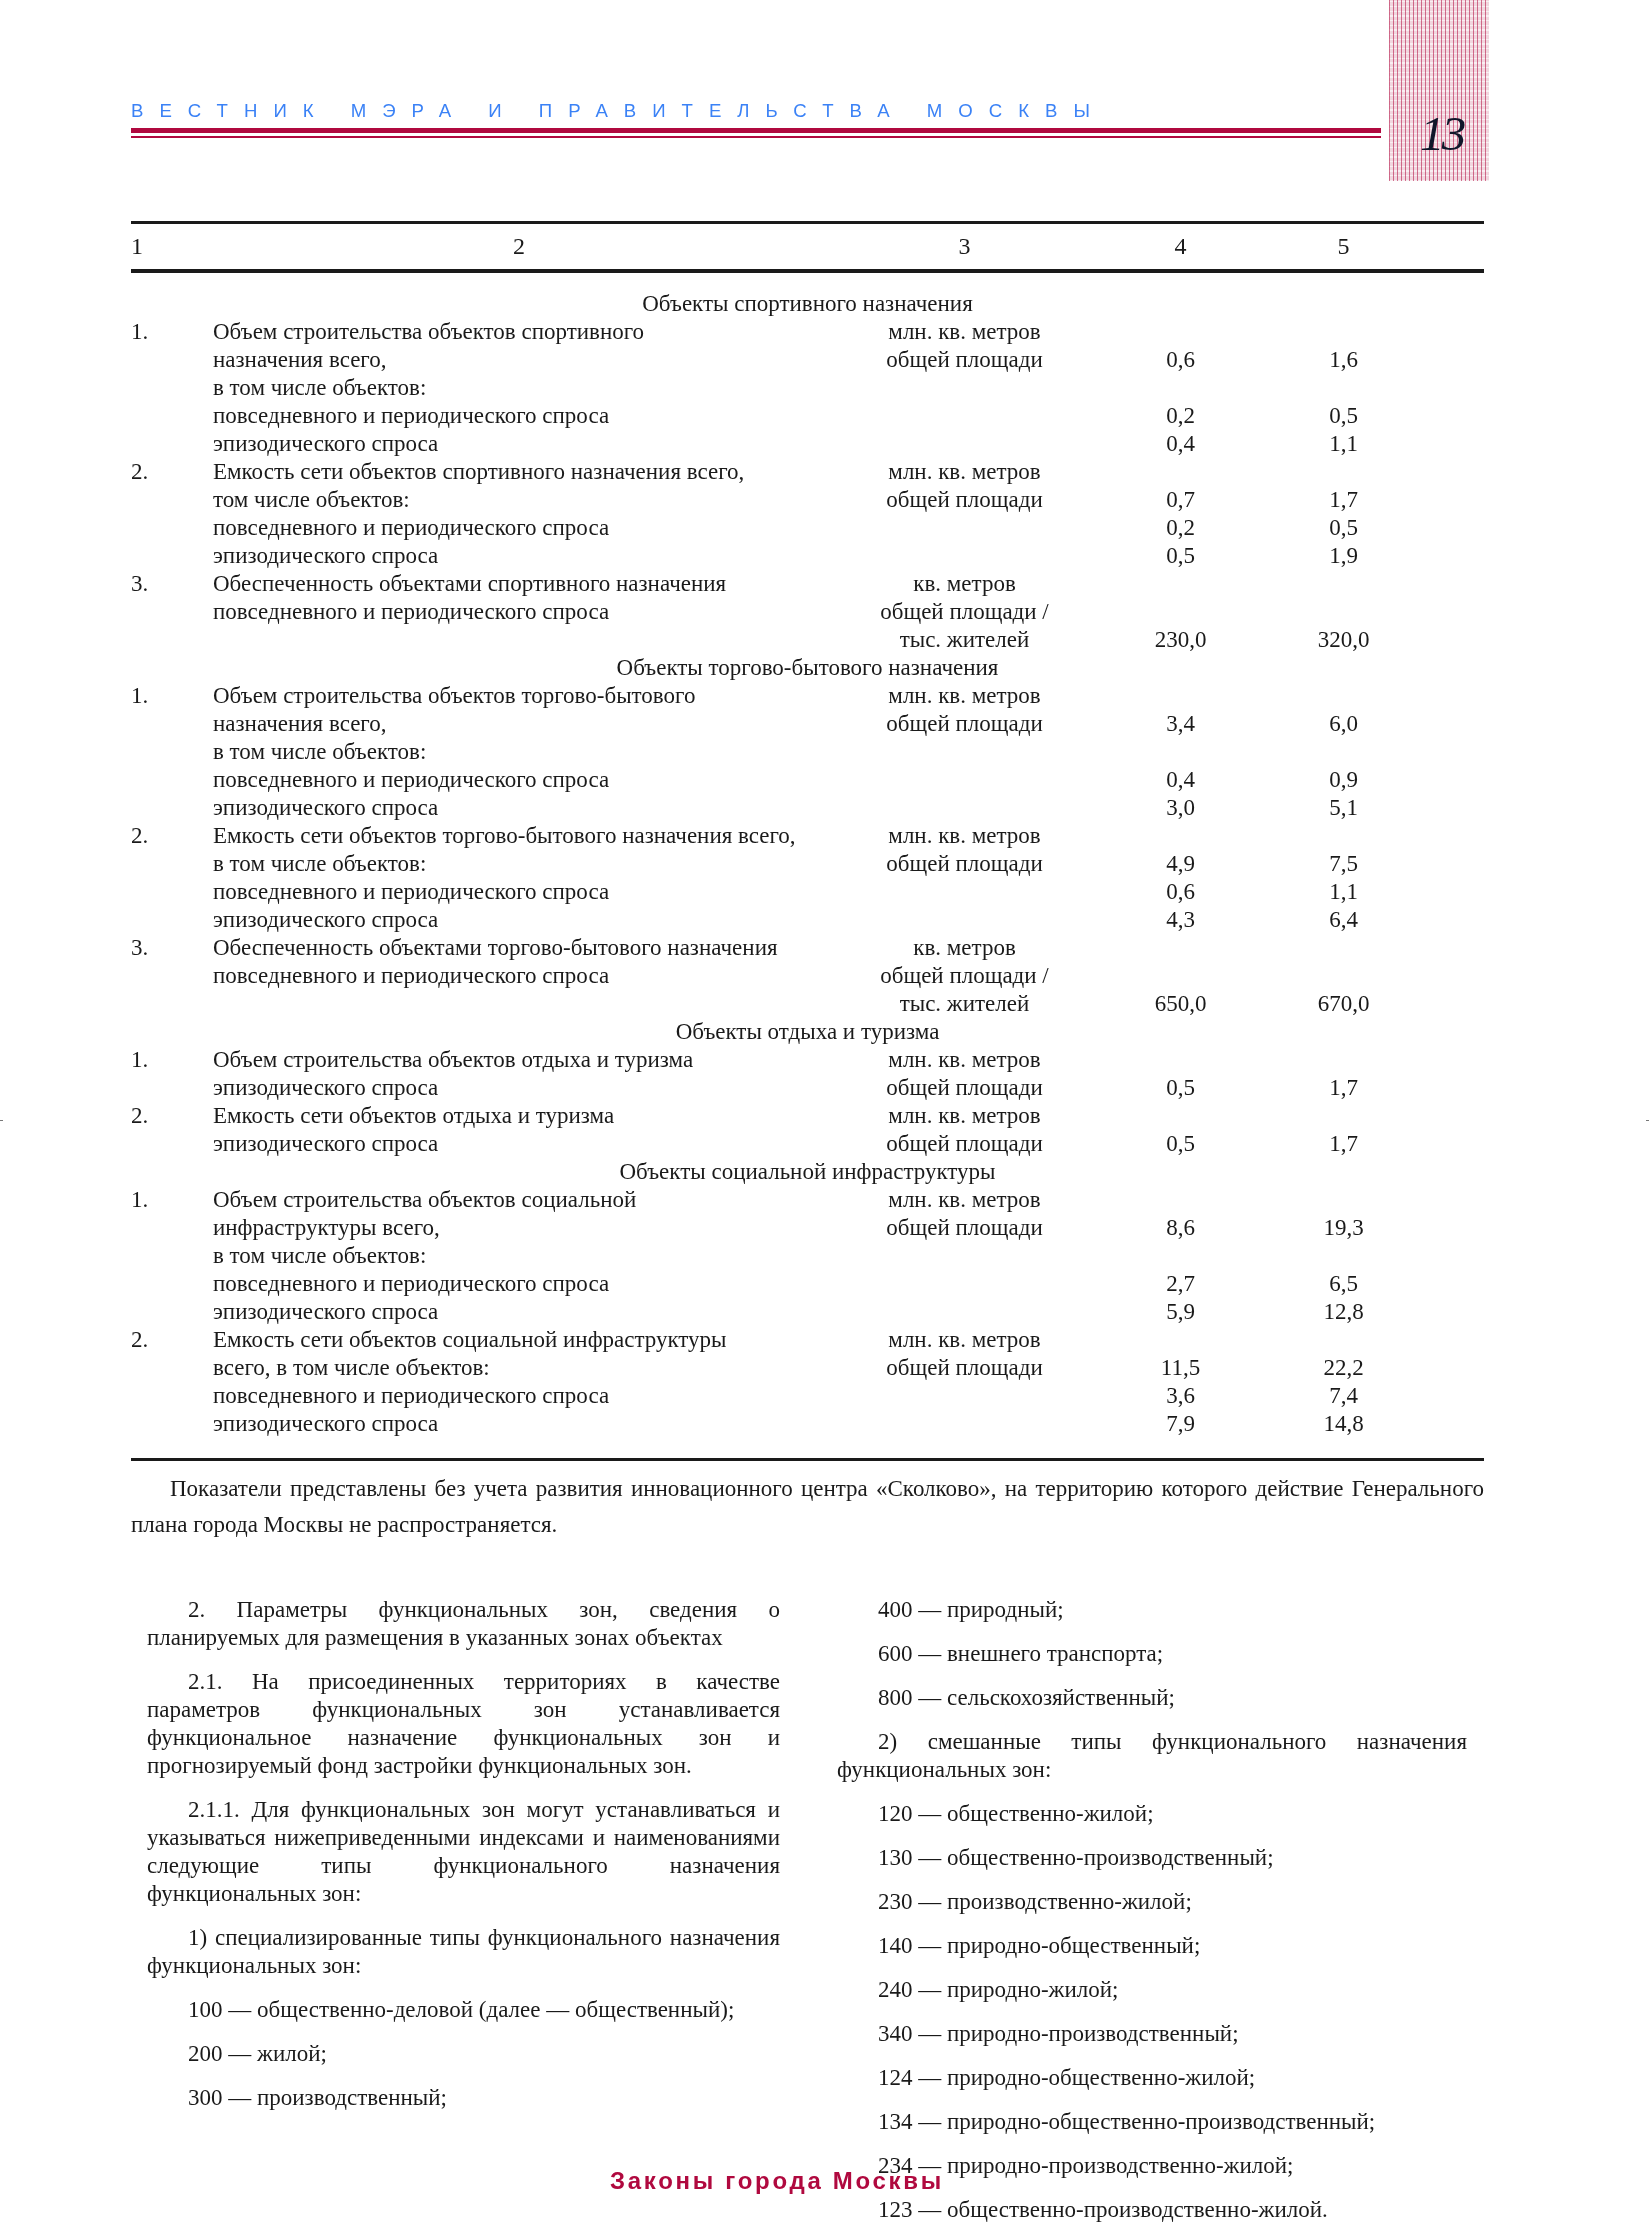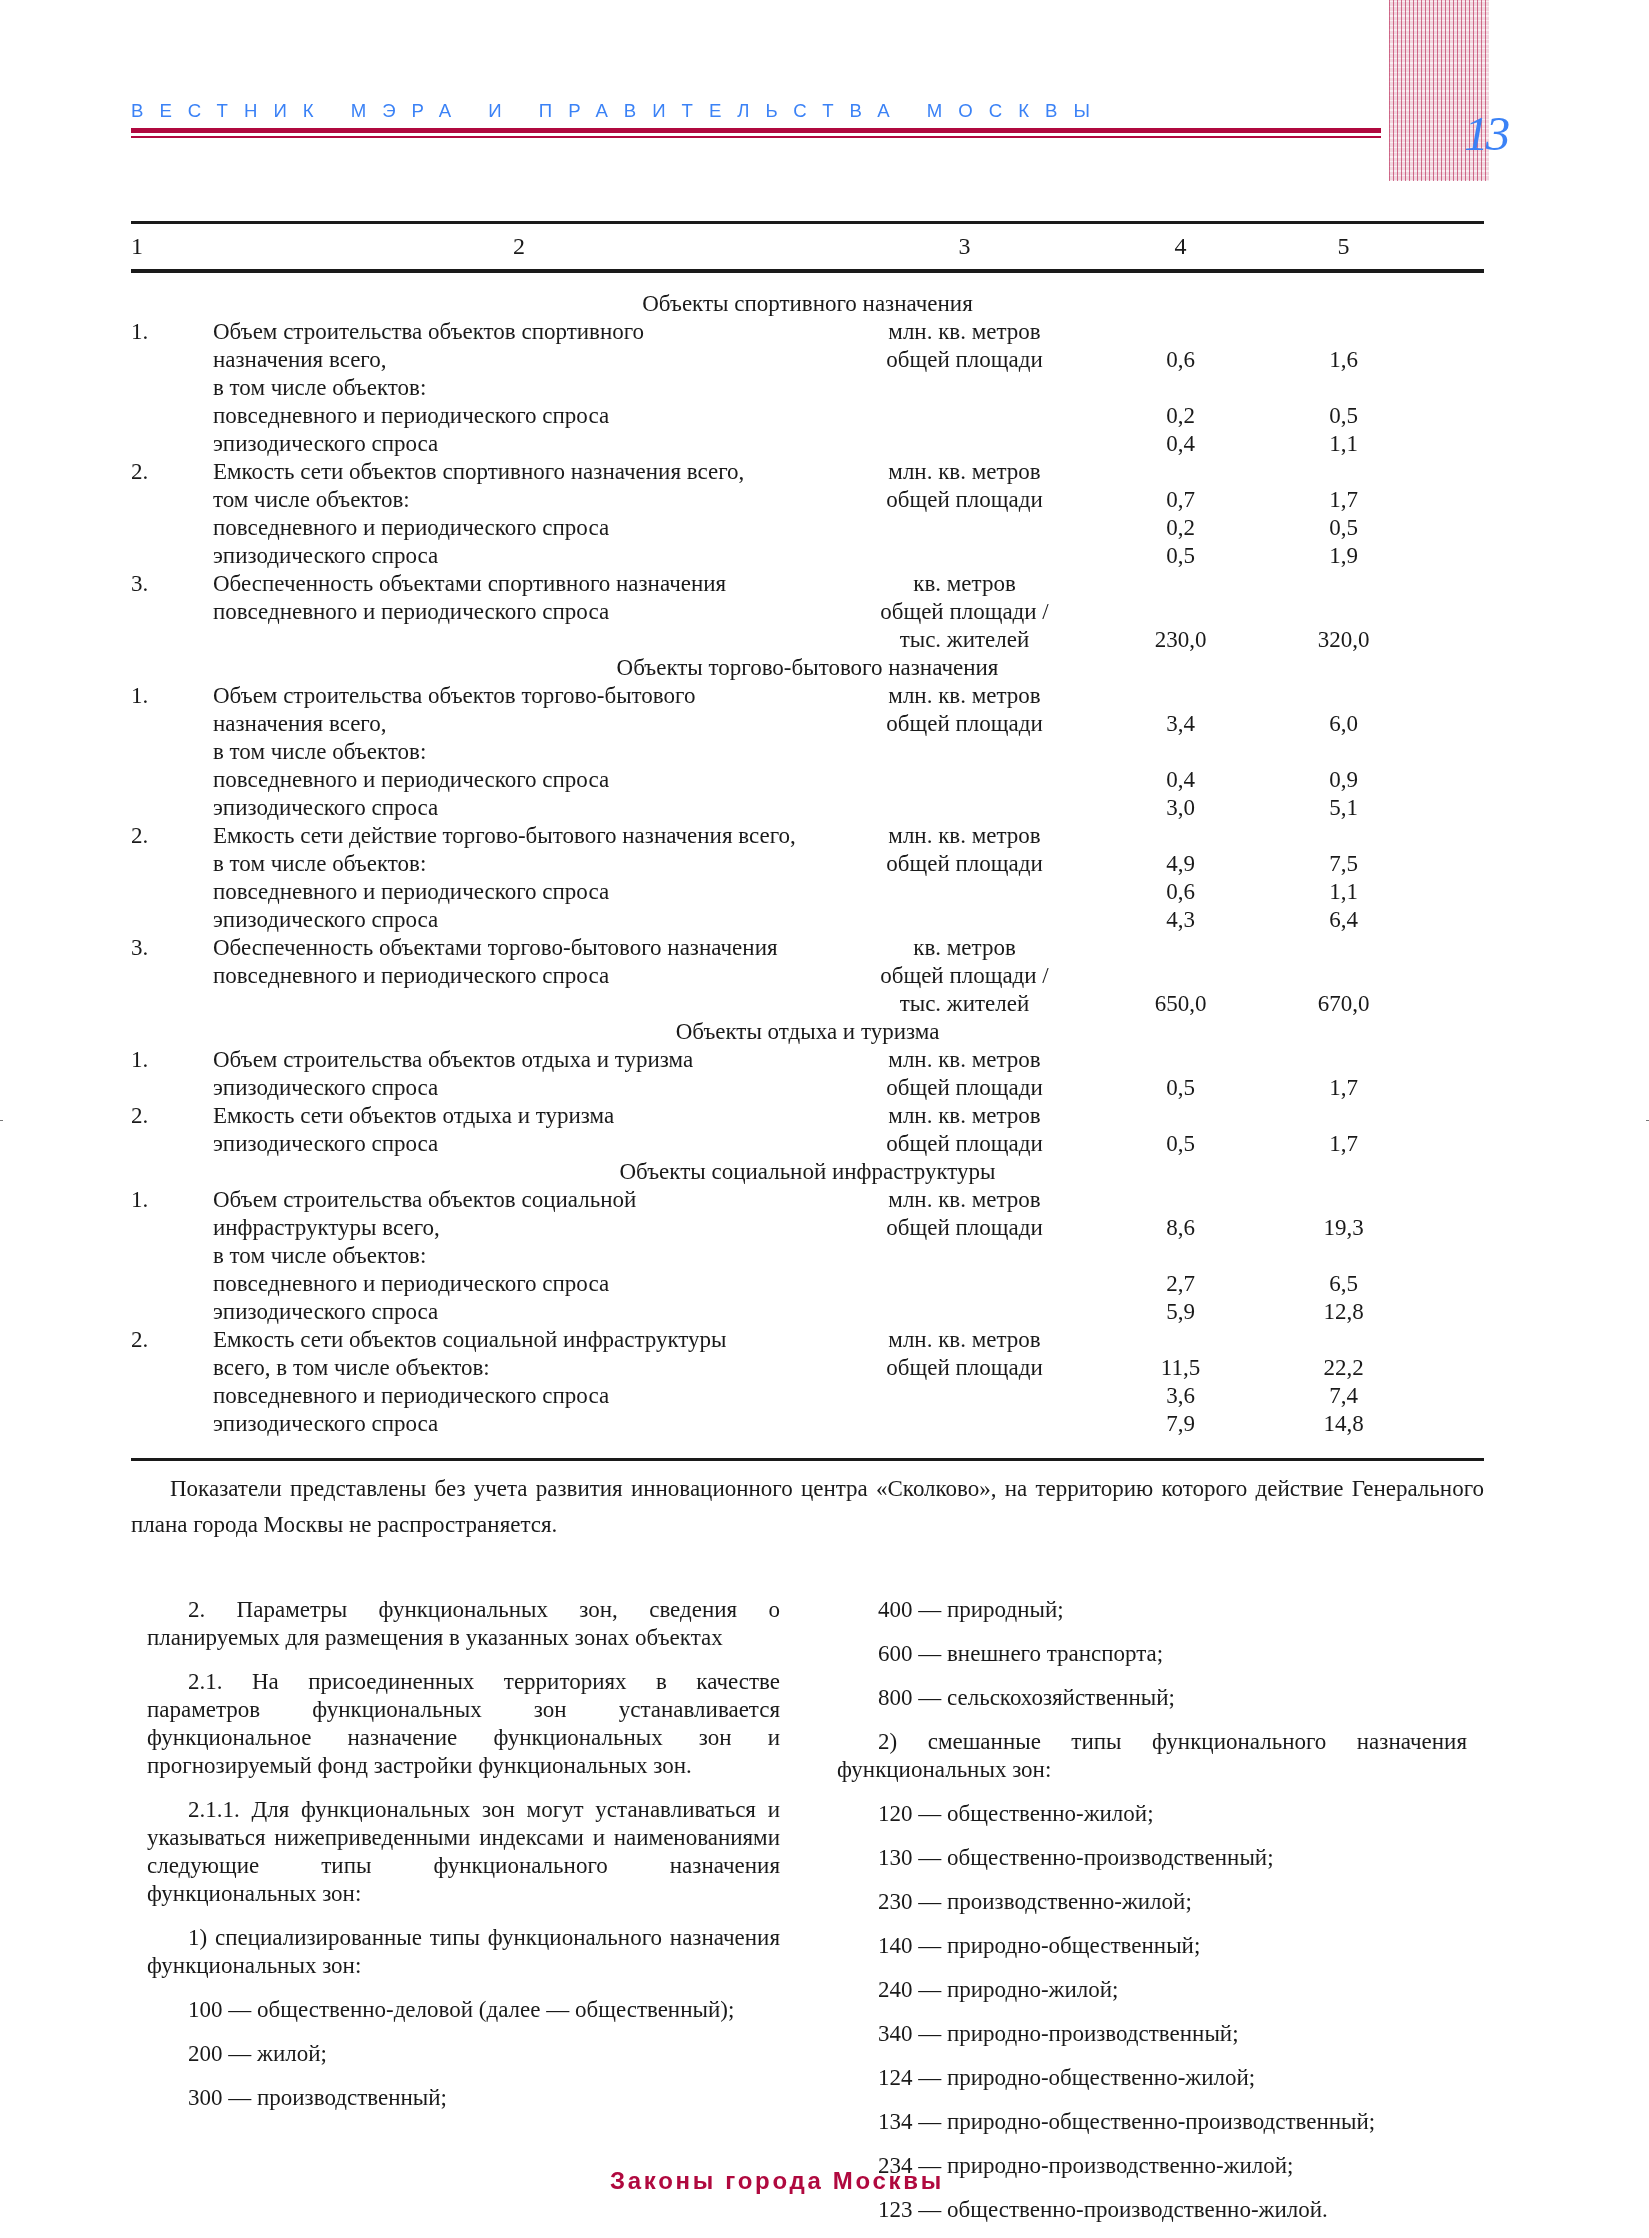--- a/index.html
+++ b/index.html
@@ -11,21 +11,21 @@
   .rule-thick { position:absolute; left:131px; top:128px; width:1250px; height:5.3px; background:#b0093f; }
   .rule-thin  { position:absolute; left:131px; top:136px; width:1250px; height:2px; background:#b0093f; }
 
   .page-tab { position:absolute; left:1389px; top:0; width:100px; height:181px;
               background-color:#f1d6de;
               background-image:
                 repeating-linear-gradient(90deg, rgba(176,9,63,0.55) 0 1.3px, transparent 1.3px 4px),
                 repeating-linear-gradient(0deg, rgba(255,255,255,0.6) 0 1.3px, transparent 1.3px 4.7px);
   }
   .page-num { position:absolute; left:1420px; top:105px; font-family:"Liberation Serif","DejaVu Serif",serif;
-              font-style:italic; font-size:49px; color:#3b82f6; letter-spacing:-2.7px;margin-left:44px; }
+              font-style:italic; font-size:49px; color:#0f172a; letter-spacing:-2.7px; }
 
   .table-wrap { position:absolute; left:131px; top:221px; width:1353px; }
   .t-rule-top { height:3.3px; background:#1a1a1a; }
   .t-rule-hdr { height:3.3px; background:#1a1a1a; margin-top:0; }
   .t-head { display:flex; height:45px; align-items:center; font-size:24px; }
   .c1 { width:82px; }
   .c2 { width:612px; }
   .c3 { width:279px; text-align:center; }
   .c4 { width:153px; text-align:center; }
   .c5 { width:173px; text-align:center; }
@@ -189,21 +189,21 @@
       </div>
       <div class="row">
         <div class="c1"></div>
         <div class="c2">эпизодического спроса</div>
         <div class="c3"></div>
         <div class="c4">3,0</div>
         <div class="c5">5,1</div>
       </div>
       <div class="row">
         <div class="c1">2.</div>
-        <div class="c2">Емкость сети действие торгово-бытового назначения всего,</div>
+        <div class="c2">Емкость сети объектов торгово-бытового назначения всего,</div>
         <div class="c3">млн. кв. метров</div>
         <div class="c4"></div>
         <div class="c5"></div>
       </div>
       <div class="row">
         <div class="c1"></div>
         <div class="c2">в том числе объектов:</div>
         <div class="c3">общей площади</div>
         <div class="c4">4,9</div>
         <div class="c5">7,5</div>

